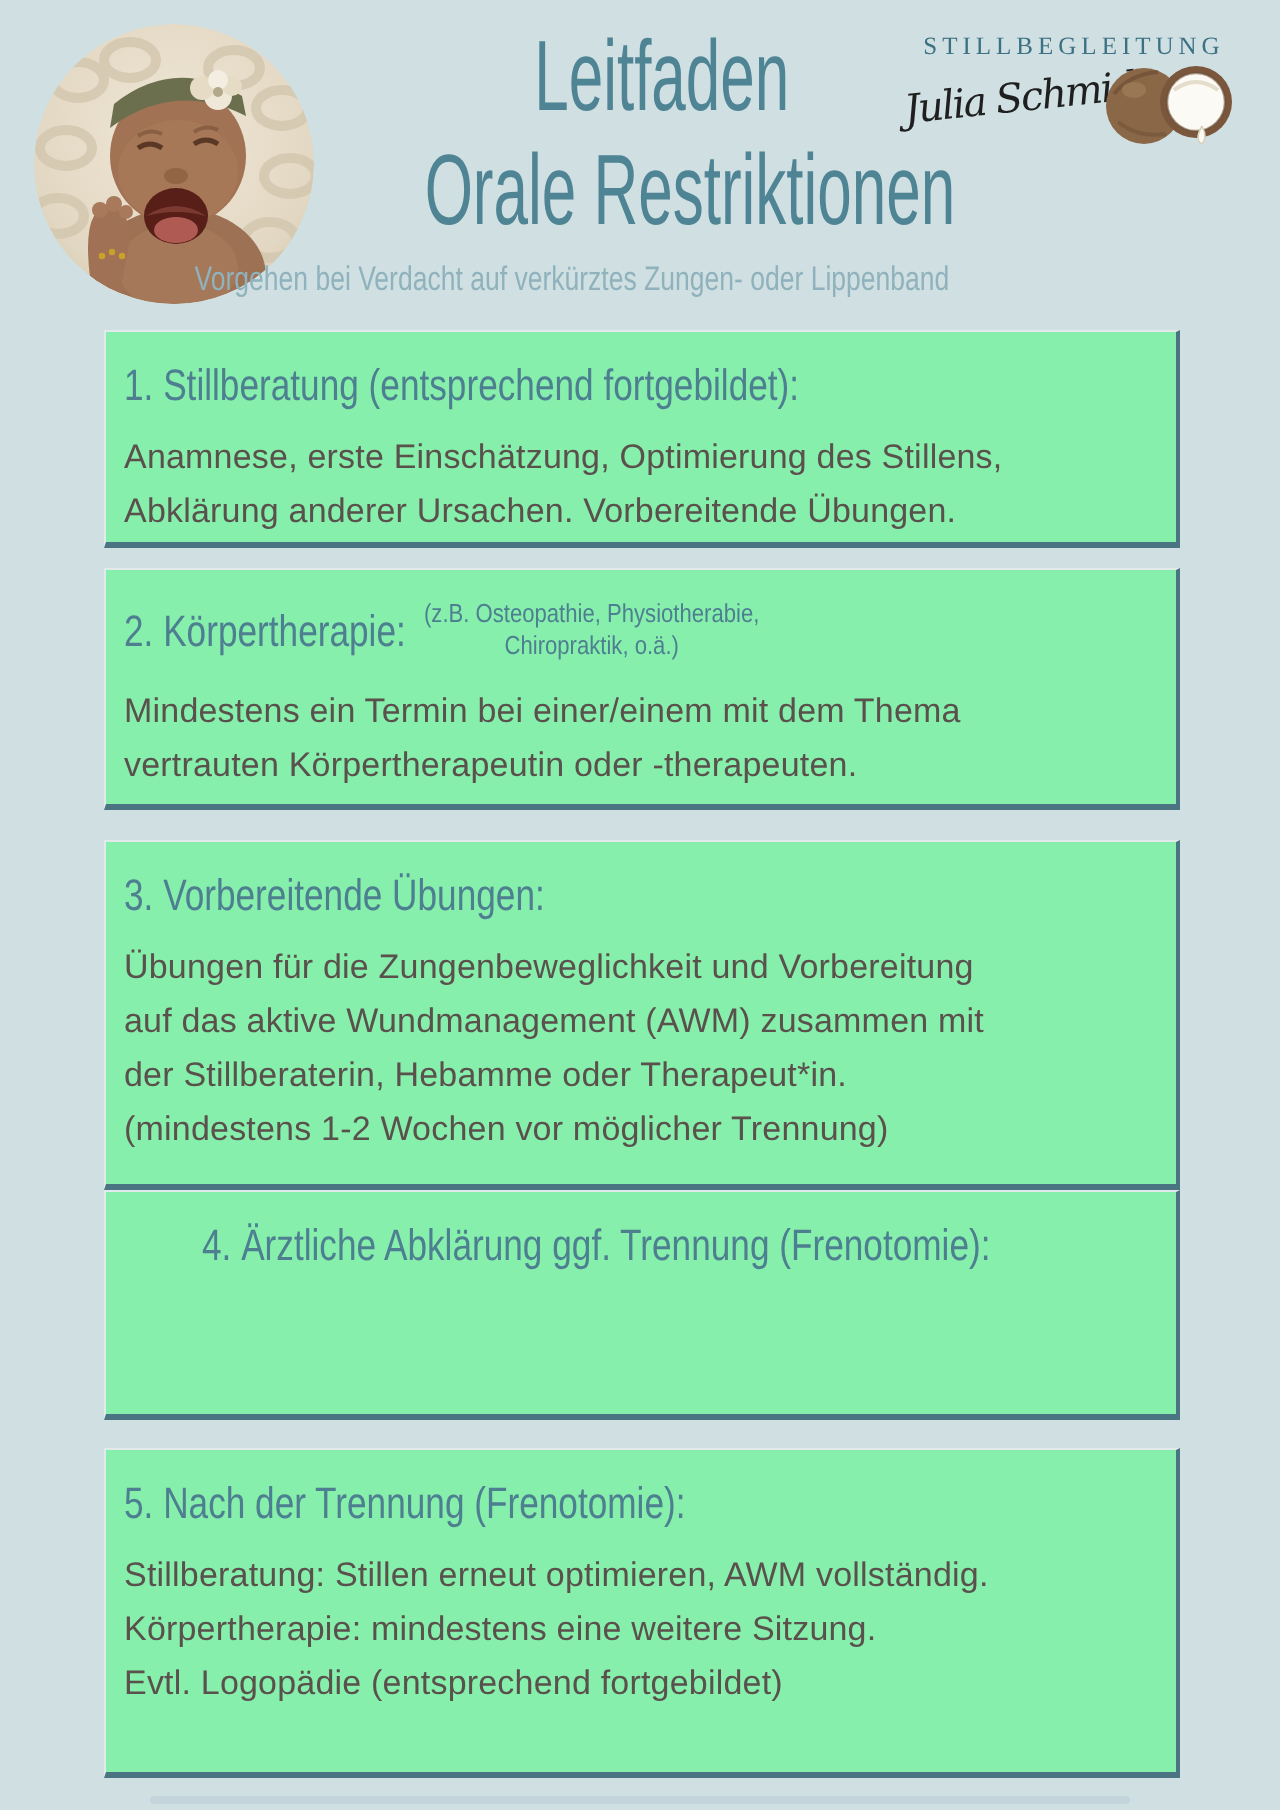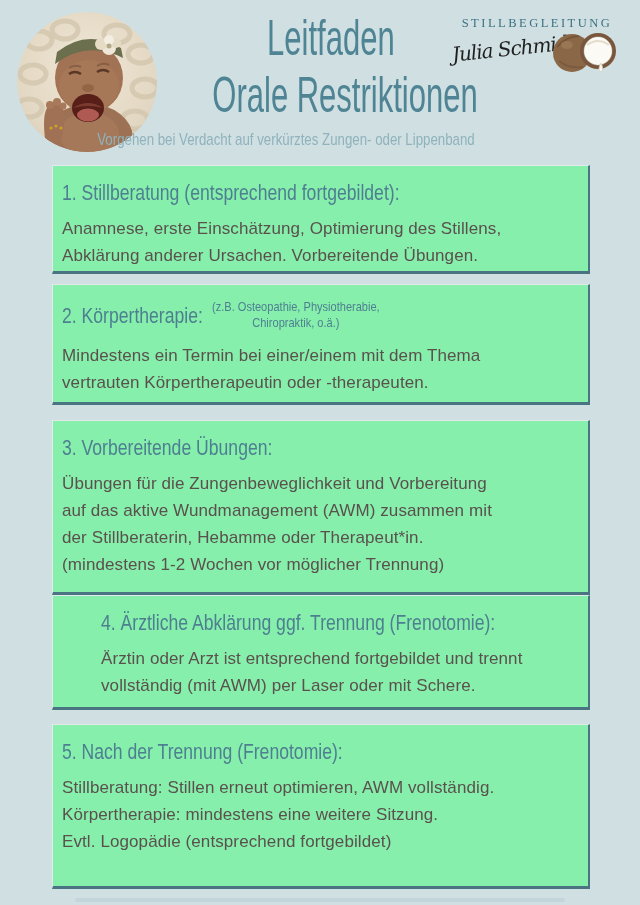--- a/index.html
+++ b/index.html
@@ -190,24 +190,20 @@
         <div class="body-line">Übungen für die Zungenbeweglichkeit und Vorbereitung</div>
         <div class="body-line">auf das aktive Wundmanagement (AWM) zusammen mit</div>
         <div class="body-line">der Stillberaterin, Hebamme oder Therapeut*in.</div>
         <div class="body-line">(mindestens 1-2 Wochen vor möglicher Trennung)</div>
       </div>
     </div>
     <div class="card" style="height: 115px; margin-bottom: 14px; padding-left: 48px;">
       <div class="card-heading-row">
         <span class="card-heading">4. Ärztliche Abklärung ggf. Trennung (Frenotomie):</span>
       </div>
-      <div class="card-body">
-        <div class="body-line">Ärztin oder Arzt ist entsprechend fortgebildet und trennt</div>
-        <div class="body-line">vollständig (mit AWM) per Laser oder mit Schere.</div>
-      </div>
     </div>
     <div class="card" style="height: 165px; margin-bottom: 0px;">
       <div class="card-heading-row">
         <span class="card-heading">5. Nach der Trennung (Frenotomie):</span>
       </div>
       <div class="card-body">
         <div class="body-line">Stillberatung: Stillen erneut optimieren, AWM vollständig.</div>
         <div class="body-line">Körpertherapie: mindestens eine weitere Sitzung.</div>
         <div class="body-line">Evtl. Logopädie (entsprechend fortgebildet)</div>
       </div>

